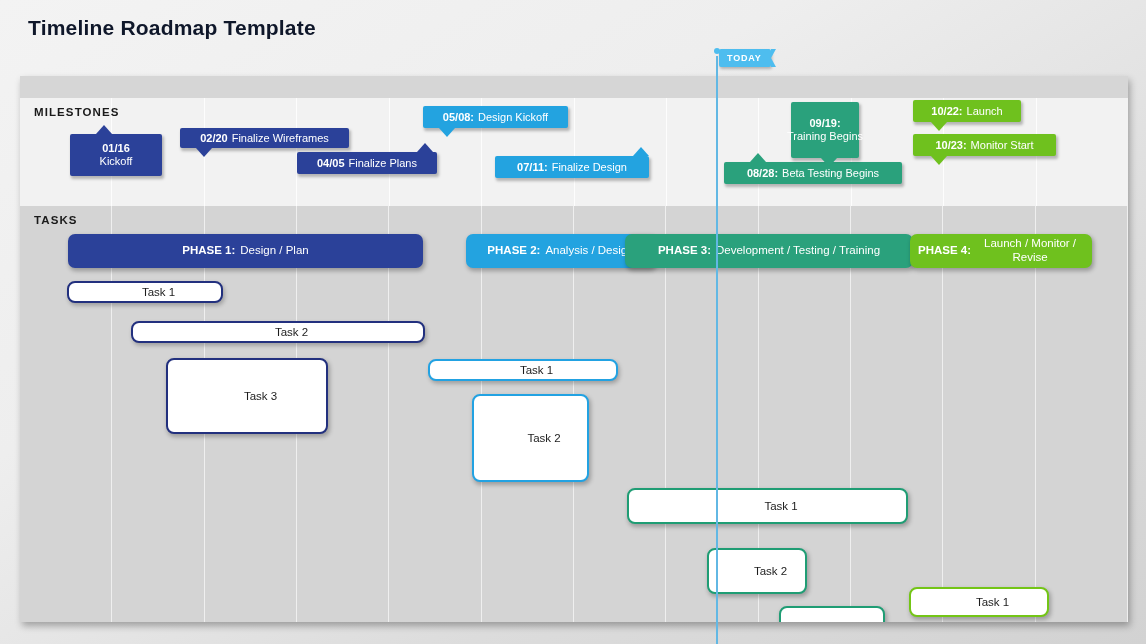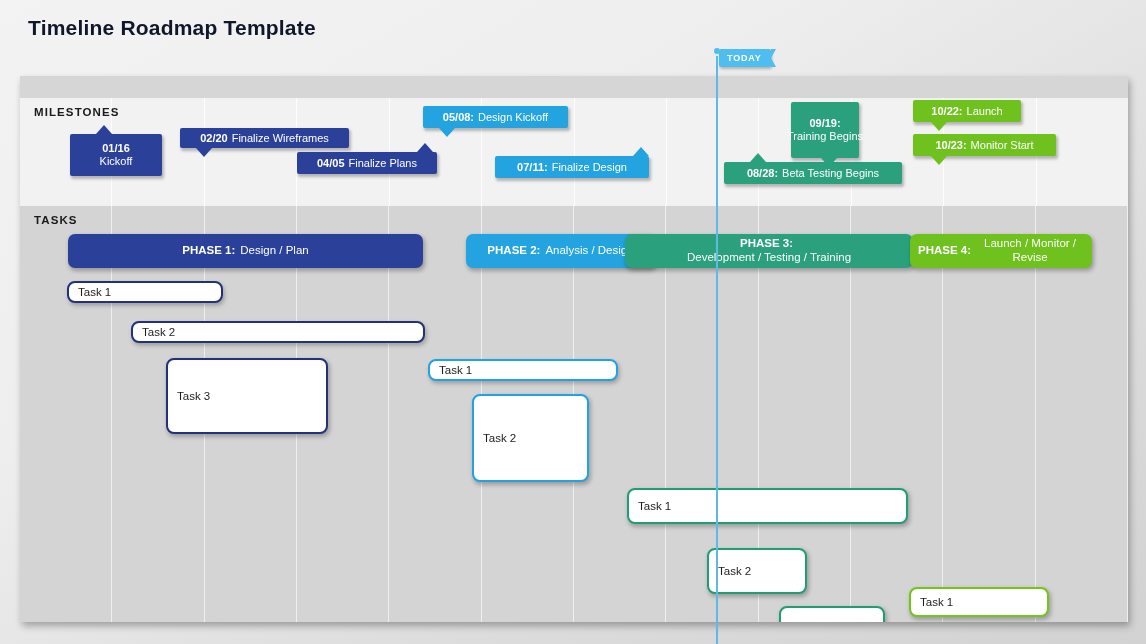--- a/index.html
+++ b/index.html
@@ -112,22 +112,23 @@
   .phase .pn{font-weight:bold;margin-right:5px;white-space:nowrap;}
   .b-navy{background:#2b4199;}
   .b-blue{background:#23a3e0;}
   .b-teal{background:#2aa17c;}
   .b-lime{background:#6fc11e;}
 
   
   .task{
     position:absolute;z-index:7;background:#ffffff;border-radius:8px;
     box-sizing:border-box;display:flex;align-items:center;
-    font-size:11.5px;color:#1c1c1c;padding-left:9px;
+    font-size:11.5px;color:#1c1c1c;padding-left:27px;
     box-shadow:1.5px 2.5px 4px rgba(0,0,0,.26);
+    justify-content:center;
   }
   .k-navy{border:2.5px solid #22307e;}
   .k-blue{border:2.5px solid #22a2e2;}
   .k-teal{border:2.5px solid #1f9d74;}
   .k-lime{border:2.5px solid #73c516;}
 </style>
 </head>
 <body>
 
 <div id="title">Timeline Roadmap Template</div>
@@ -215,21 +216,21 @@
       </div>
     <div class="bandlabel">TASKS</div>
   <div class="phase b-navy" style="left: 48px; top: 28px; width: 355px; height: 34px;">
         <span class="pn">PHASE 1:</span>
         <span>Design / Plan</span>
       </div>
       <div class="phase b-blue" style="left: 409px; top: 28px; width: 189px; height: 34px; margin-left: 37px;">
         <span class="pn">PHASE 2:</span>
         <span>Analysis / Design</span>
       </div>
-      <div class="phase b-teal" style="left: 605px; top: 28px; width: 288px; height: 34px; flex-direction: column;">
+      <div class="phase b-teal" style="left: 605px; top: 28px; width: 288px; height: 34px;">
         <span class="pn">PHASE 3:</span>
         <span>Development / Testing / Training</span>
       </div>
       <div class="phase b-lime" style="left: 890px; top: 28px; width: 182px; height: 34px;">
         <span class="pn">PHASE 4:</span>
         <span>Launch / Monitor / Revise</span>
       </div>
       <div class="task k-navy" style="left: 47px; top: 75px; width: 156px; height: 22px;">
         <span>Task 1</span>
       </div>

